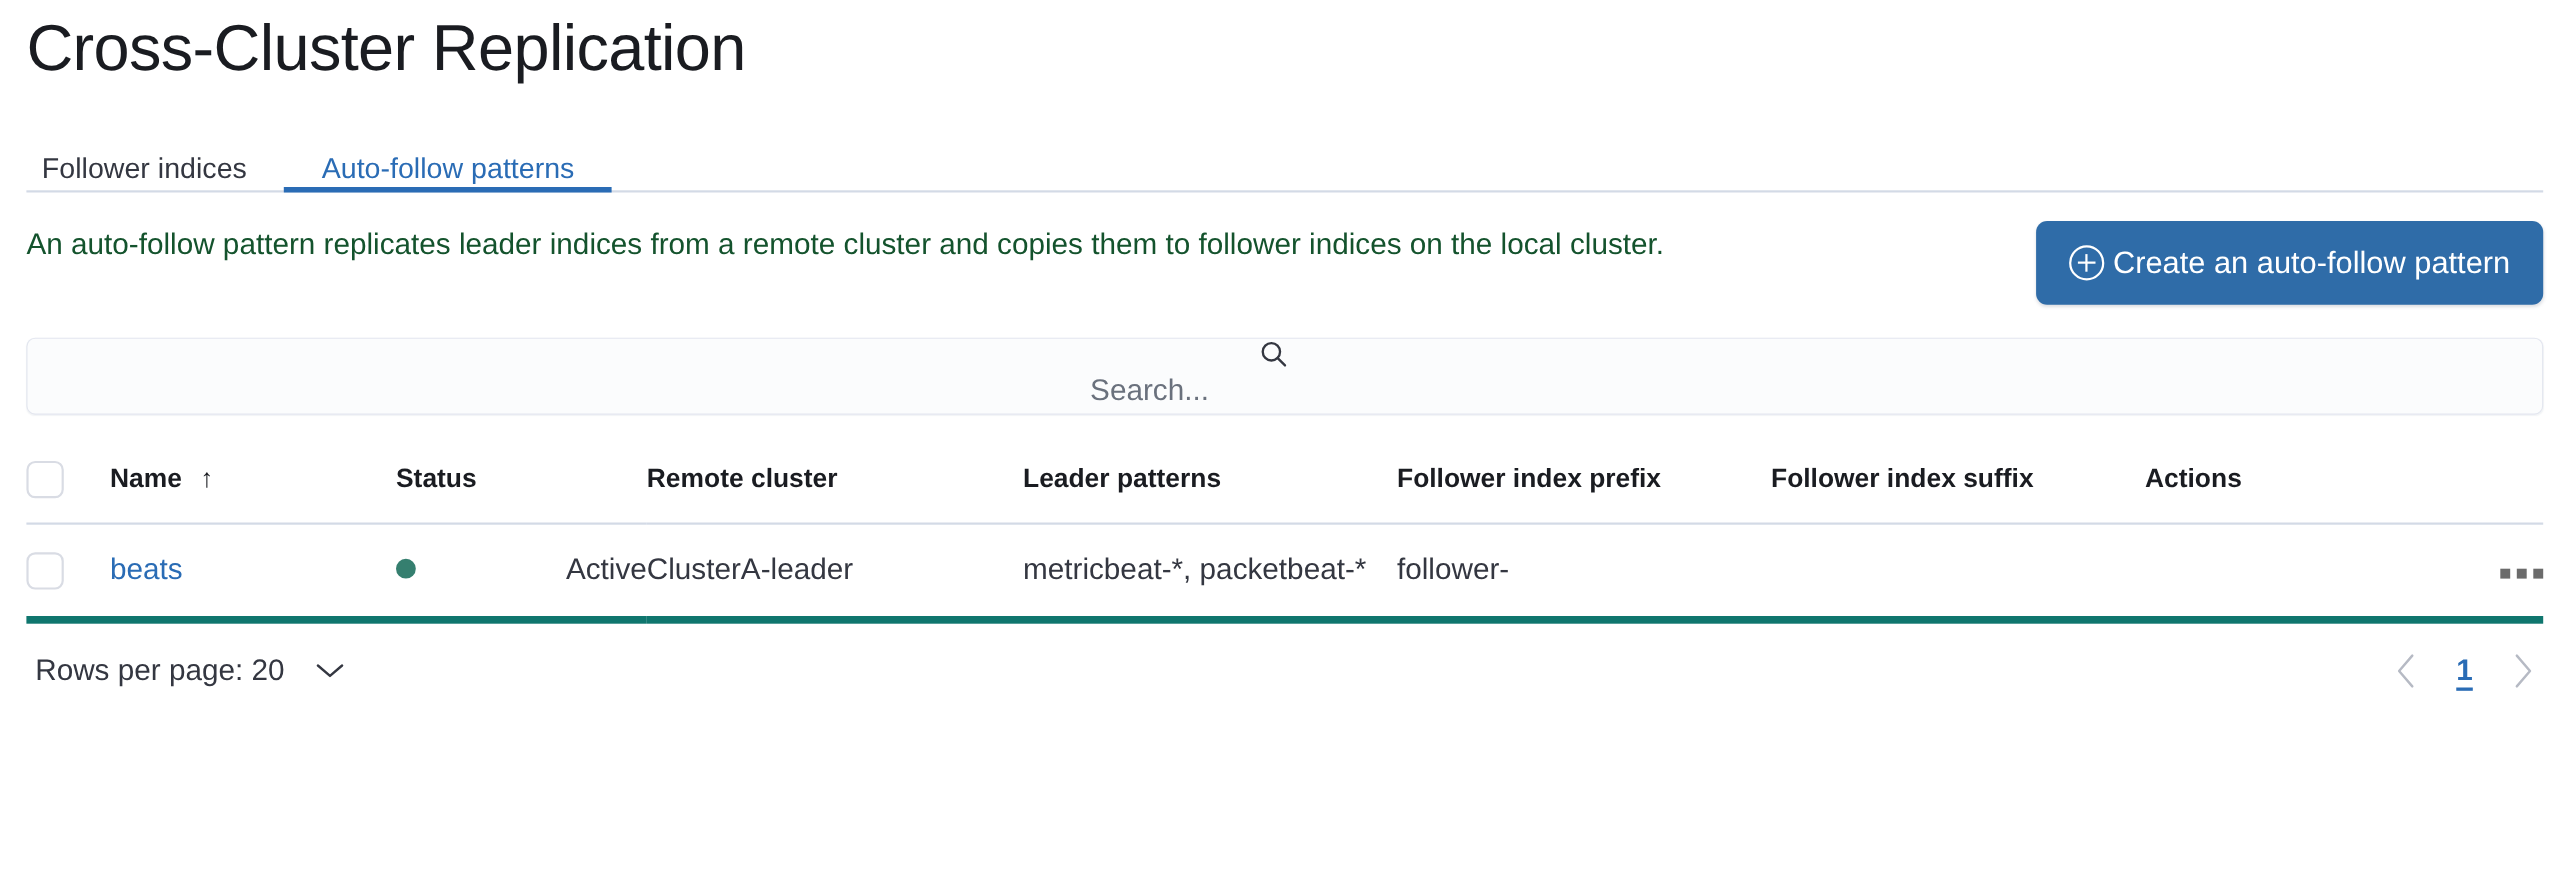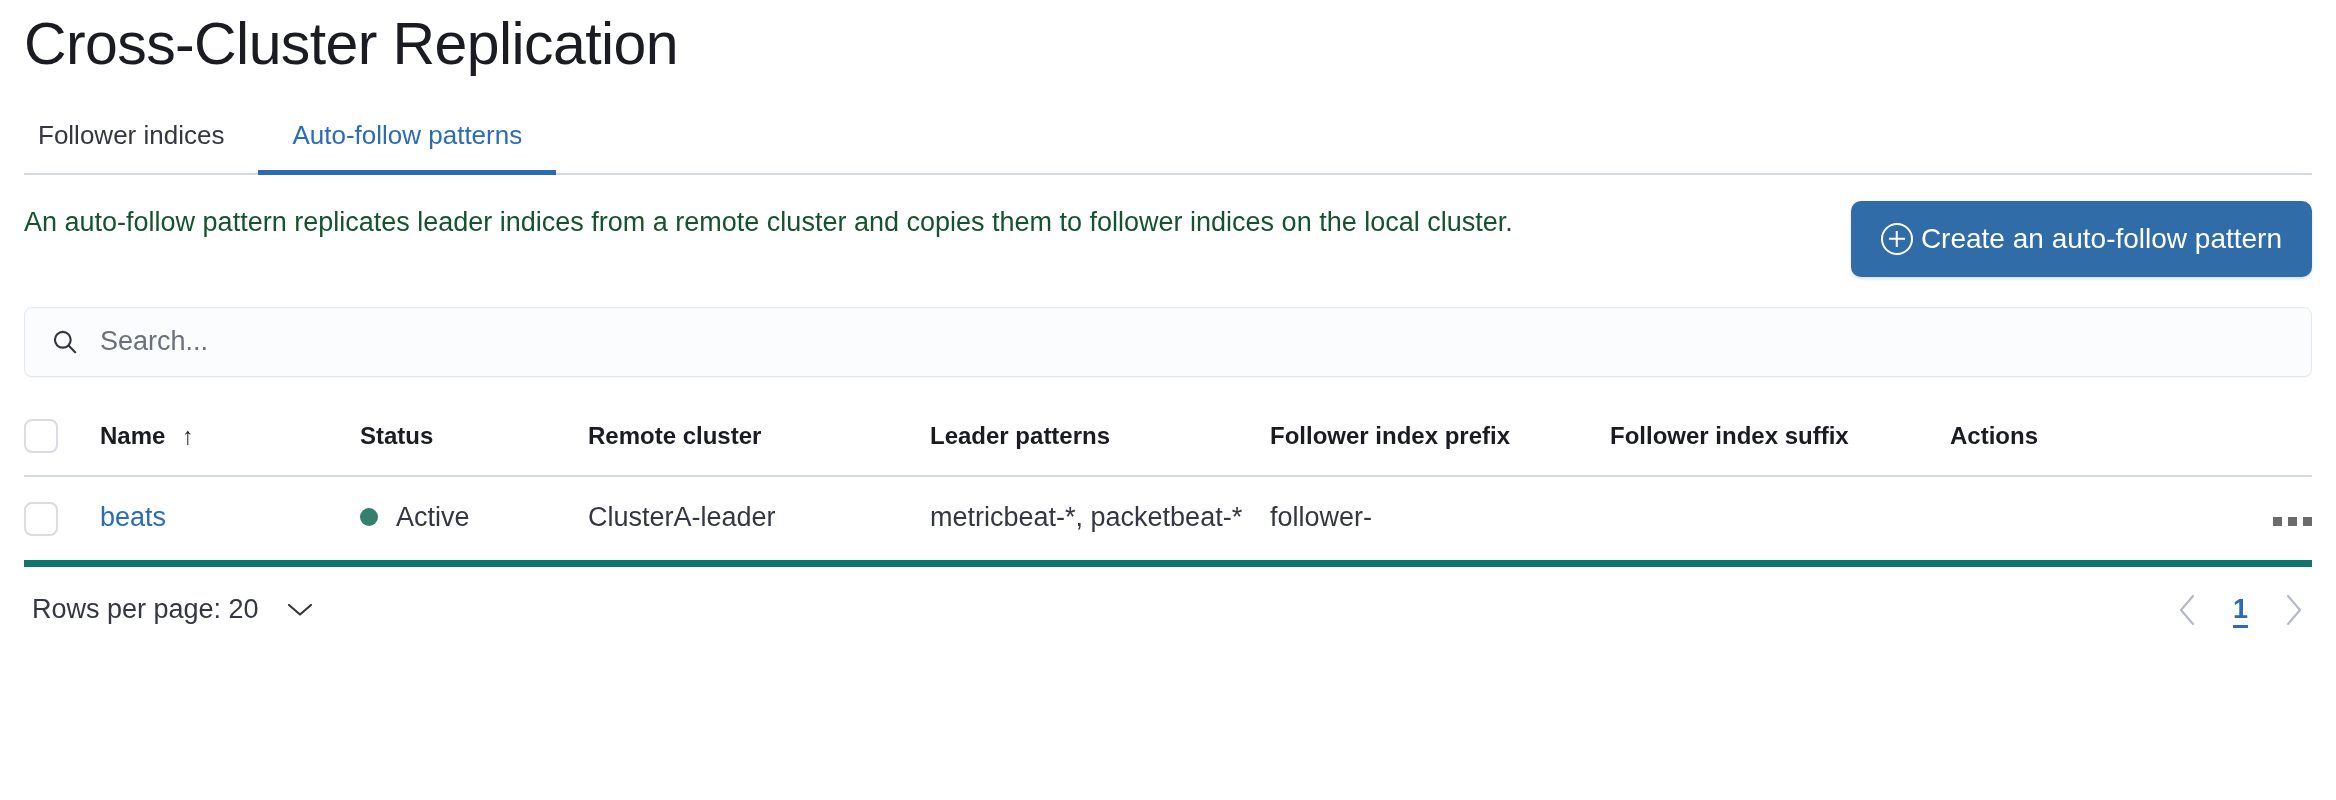--- a/index.html
+++ b/index.html
@@ -41,21 +41,21 @@
     gap: 0px;
     margin-top: 36px;
     border-bottom: 2px solid #d3dae6;
     height: 62px;
     box-sizing: border-box;
   }
   .tab {
     position: relative;
     font-size: 26px;
     line-height: 1;
-    padding: 0 34px 25px 34px;
+    padding: 0 34px 7px 34px;
     color: #343741;
     cursor: pointer;
     white-space: nowrap;
     background: none;
     border: none;
     font-family: inherit;
   }
   .tab:first-child { padding-left: 14px; }
   .tab.selected {
     color: #2a6cb5;
@@ -133,20 +133,21 @@
     margin-top: 30px;
     height: 70px;
     background: #fbfcfd;
     border: 1px solid #e3e6ef;
     border-radius: 8px;
     display: flex;
     align-items: center;
     padding: 0 26px;
     box-sizing: border-box;
     box-shadow: inset 0 0 0 0 transparent, 0 1px 1px rgba(152,162,179,.12);
+    flex-direction: column;
   }
   .search-icon {
     width: 27px;
     height: 27px;
     flex: 0 0 auto;
     margin-right: 22px;
     color: #343741;
   }
   .search-input {
     flex: 1;
@@ -222,20 +223,21 @@
     color: #2a6cb5;
     text-decoration: none;
     font-size: 27px;
     cursor: pointer;
   }
 
   .status-cell {
     display: flex;
     align-items: center;
     gap: 18px;
+    justify-content: space-between;
   }
   .status-dot {
     width: 18px;
     height: 18px;
     border-radius: 50%;
     background: #357f6f;
     flex: 0 0 auto;
   }
 
   .actions-dots {

